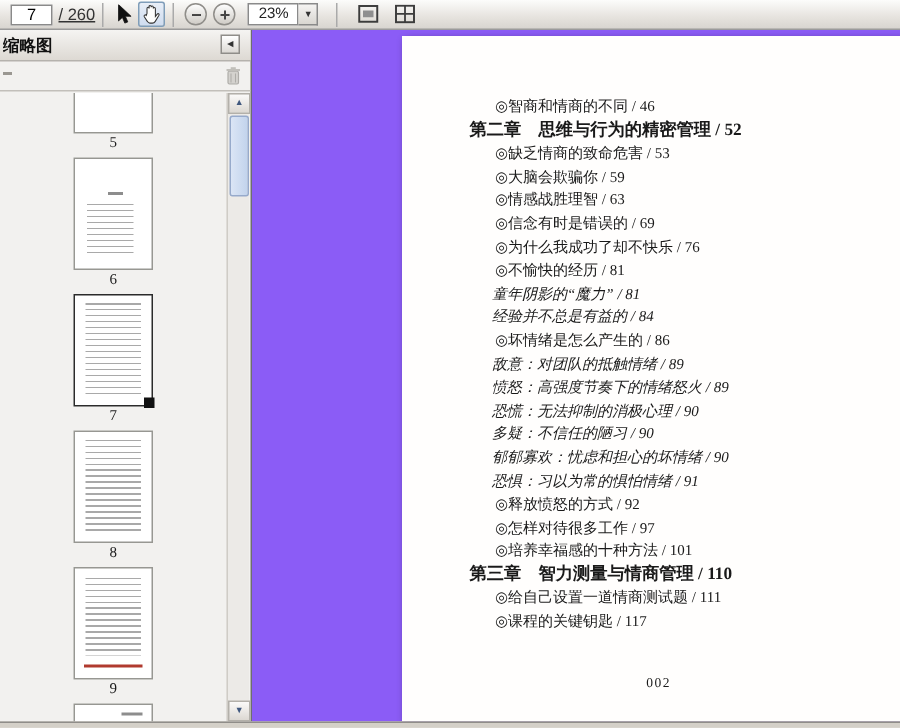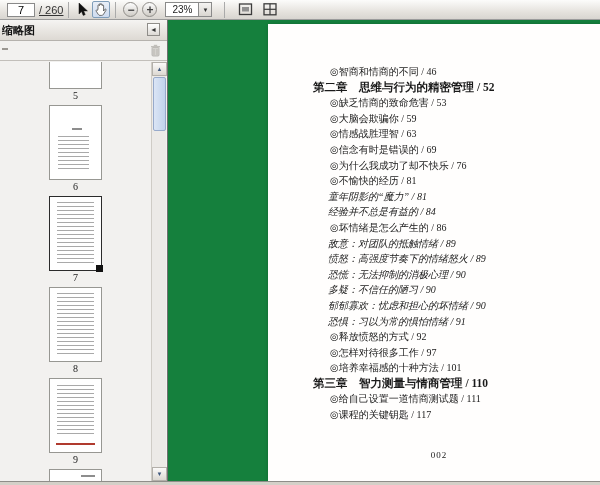--- a/index.html
+++ b/index.html
@@ -88,21 +88,21 @@
     background:linear-gradient(#fbfaf9,#dcd8d2); border:1px solid #b3b0aa;
     display:flex; align-items:center; justify-content:center; font-size:6px; color:#40587e; line-height:1;
   }
   .sb-btn.up{ top:0; } .sb-btn.down{ bottom:0; }
   .sb-thumbbar{
     position:absolute; left:1px; top:15px; width:13px; height:54px;
     background:linear-gradient(90deg,#dbe5f5,#c2d3ec); border:1px solid #97aacb; border-radius:2px;
   }
 
   
-  .docpane{ position:relative; flex:1; height:461px; background:#15803d; overflow:hidden; }
+  .docpane{ position:relative; flex:1; height:461px; background:#8b5cf6; overflow:hidden; }
   .page{
     position:absolute; left:100px; top:4px; width:342px; height:457px; background:#fffefd;
     box-shadow:2px 2px 5px rgba(0,0,0,.45);
     font-family:"Liberation Serif","DejaVu Serif",serif; color:#1a1a1a;
   }
   .toc{ position:absolute; left:0; top:40px; right:0; }
   .toc-line{ line-height:15.6px; font-size:10px; white-space:nowrap; }
   .toc-item{ padding-left:62px; }
   .toc-chapter{ padding-left:45px; font-size:11.5px; font-weight:bold; }
   .toc-sub{ padding-left:60px; font-style:italic; }

